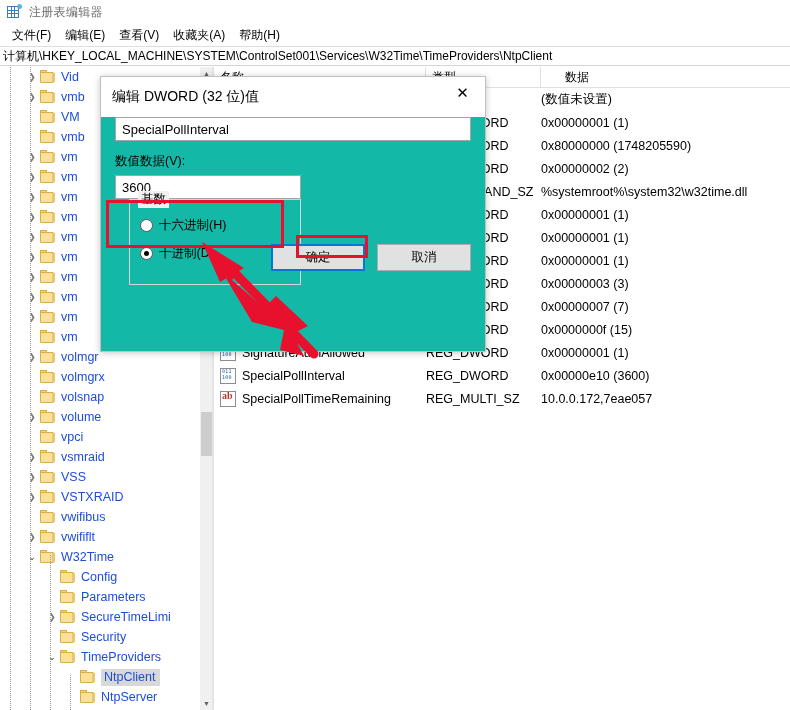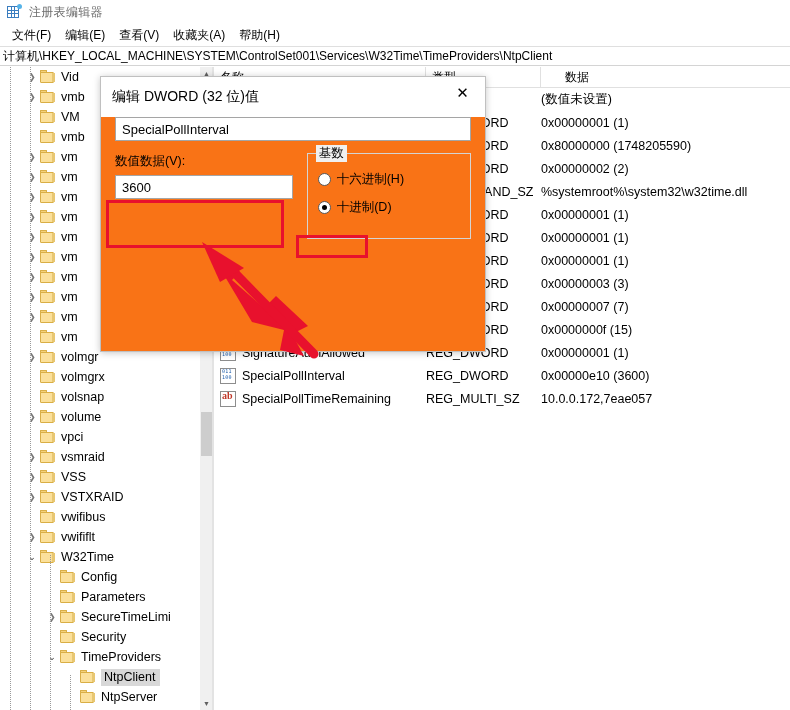--- a/index.html
+++ b/index.html
@@ -137,21 +137,21 @@
     width: 14px; height: 11px;
     background: #fbe09a;
     border: 1px solid #d9ae45;
     border-radius: 0 1px 1px 1px;
   }
   .folder .shade {
     position: absolute; right: 1px; top: 3px;
     width: 3px; height: 9px;
     background: #e8c772;
   }
-  .tnode-label { color: #000000; }
+  .tnode-label { color: #1d4ed8; }
   .tnode.selected .tnode-label {
     background: #d8d8d8;
     padding: 1px 5px 2px 3px;
   }
   .dotline {
     position: absolute;
     border-left: 1px dotted #9a9a9a;
     width: 0;
   }
 
@@ -216,21 +216,21 @@
     font-size: 5px; line-height: 6px; color: #1b5cab;
     font-family: "DejaVu Sans Mono", monospace;
     letter-spacing: .2px;
   }
 
   
   .dialog {
     position: absolute;
     left: 100px; top: 76px;
     width: 386px; height: 276px;
-    background: #f97316;
+    background: #14b8a6;
     border: 1px solid #c0c0c0;
     box-shadow: 0 1px 7px rgba(0,0,0,.22);
   }
   .dlg-title {
     height: 40px;
     background: #ffffff;
     display: flex; align-items: center;
     padding-left: 11px;
     font-size: 14px; color: #000;
     position: relative;
@@ -249,21 +249,21 @@
   }
   .textbox {
     height: 24px;
     background: #ffffff;
     border: 1px solid #a5a5a5;
     display: flex; align-items: center;
     padding-left: 6px;
     font-size: 13px; color: #000;
   }
 
-  .row2 { display: flex; margin-top: 12px; }
+  .row2 { display: flex; margin-top: 12px; flex-direction: column; }
   .col-left { width: 186px; }
   .col-right { width: 172px; margin-left: 14px; }
 
   .groupbox {
     border: 1px solid #d4d4d4;
     padding: 6px 10px 10px 10px;
     position: relative;
     height: 86px;
   }
   .groupbox > .gb-title {
@@ -841,20 +841,24 @@
               <span>十六进制(H)</span>
             </div>
             <div class="radio checked">
               <span class="mark"></span>
               <span>十进制(D)</span>
             </div>
           </div>
         </div>
       </div>
 
+      <div class="btn-row">
+        <div class="btn default">确定</div>
+        <div class="btn">取消</div>
+      </div>
     </div>
   </div>
 
   <div class="hl" style="left:106px; top:200px; width:178px; height:48px;"></div>
 
   <div class="hl" style="left:296px; top:235px; width:72px; height:23px;"></div>
 
   <svg class="arrow-svg" viewBox="0 0 130 122">
     <g fill="#e8112d">
       <path d="M12 10 L44 34 L36 42 L68 70 L80 58 L112 88 L96 96 L108 118 L84 112 L88 92 L56 84 Z"></path>

